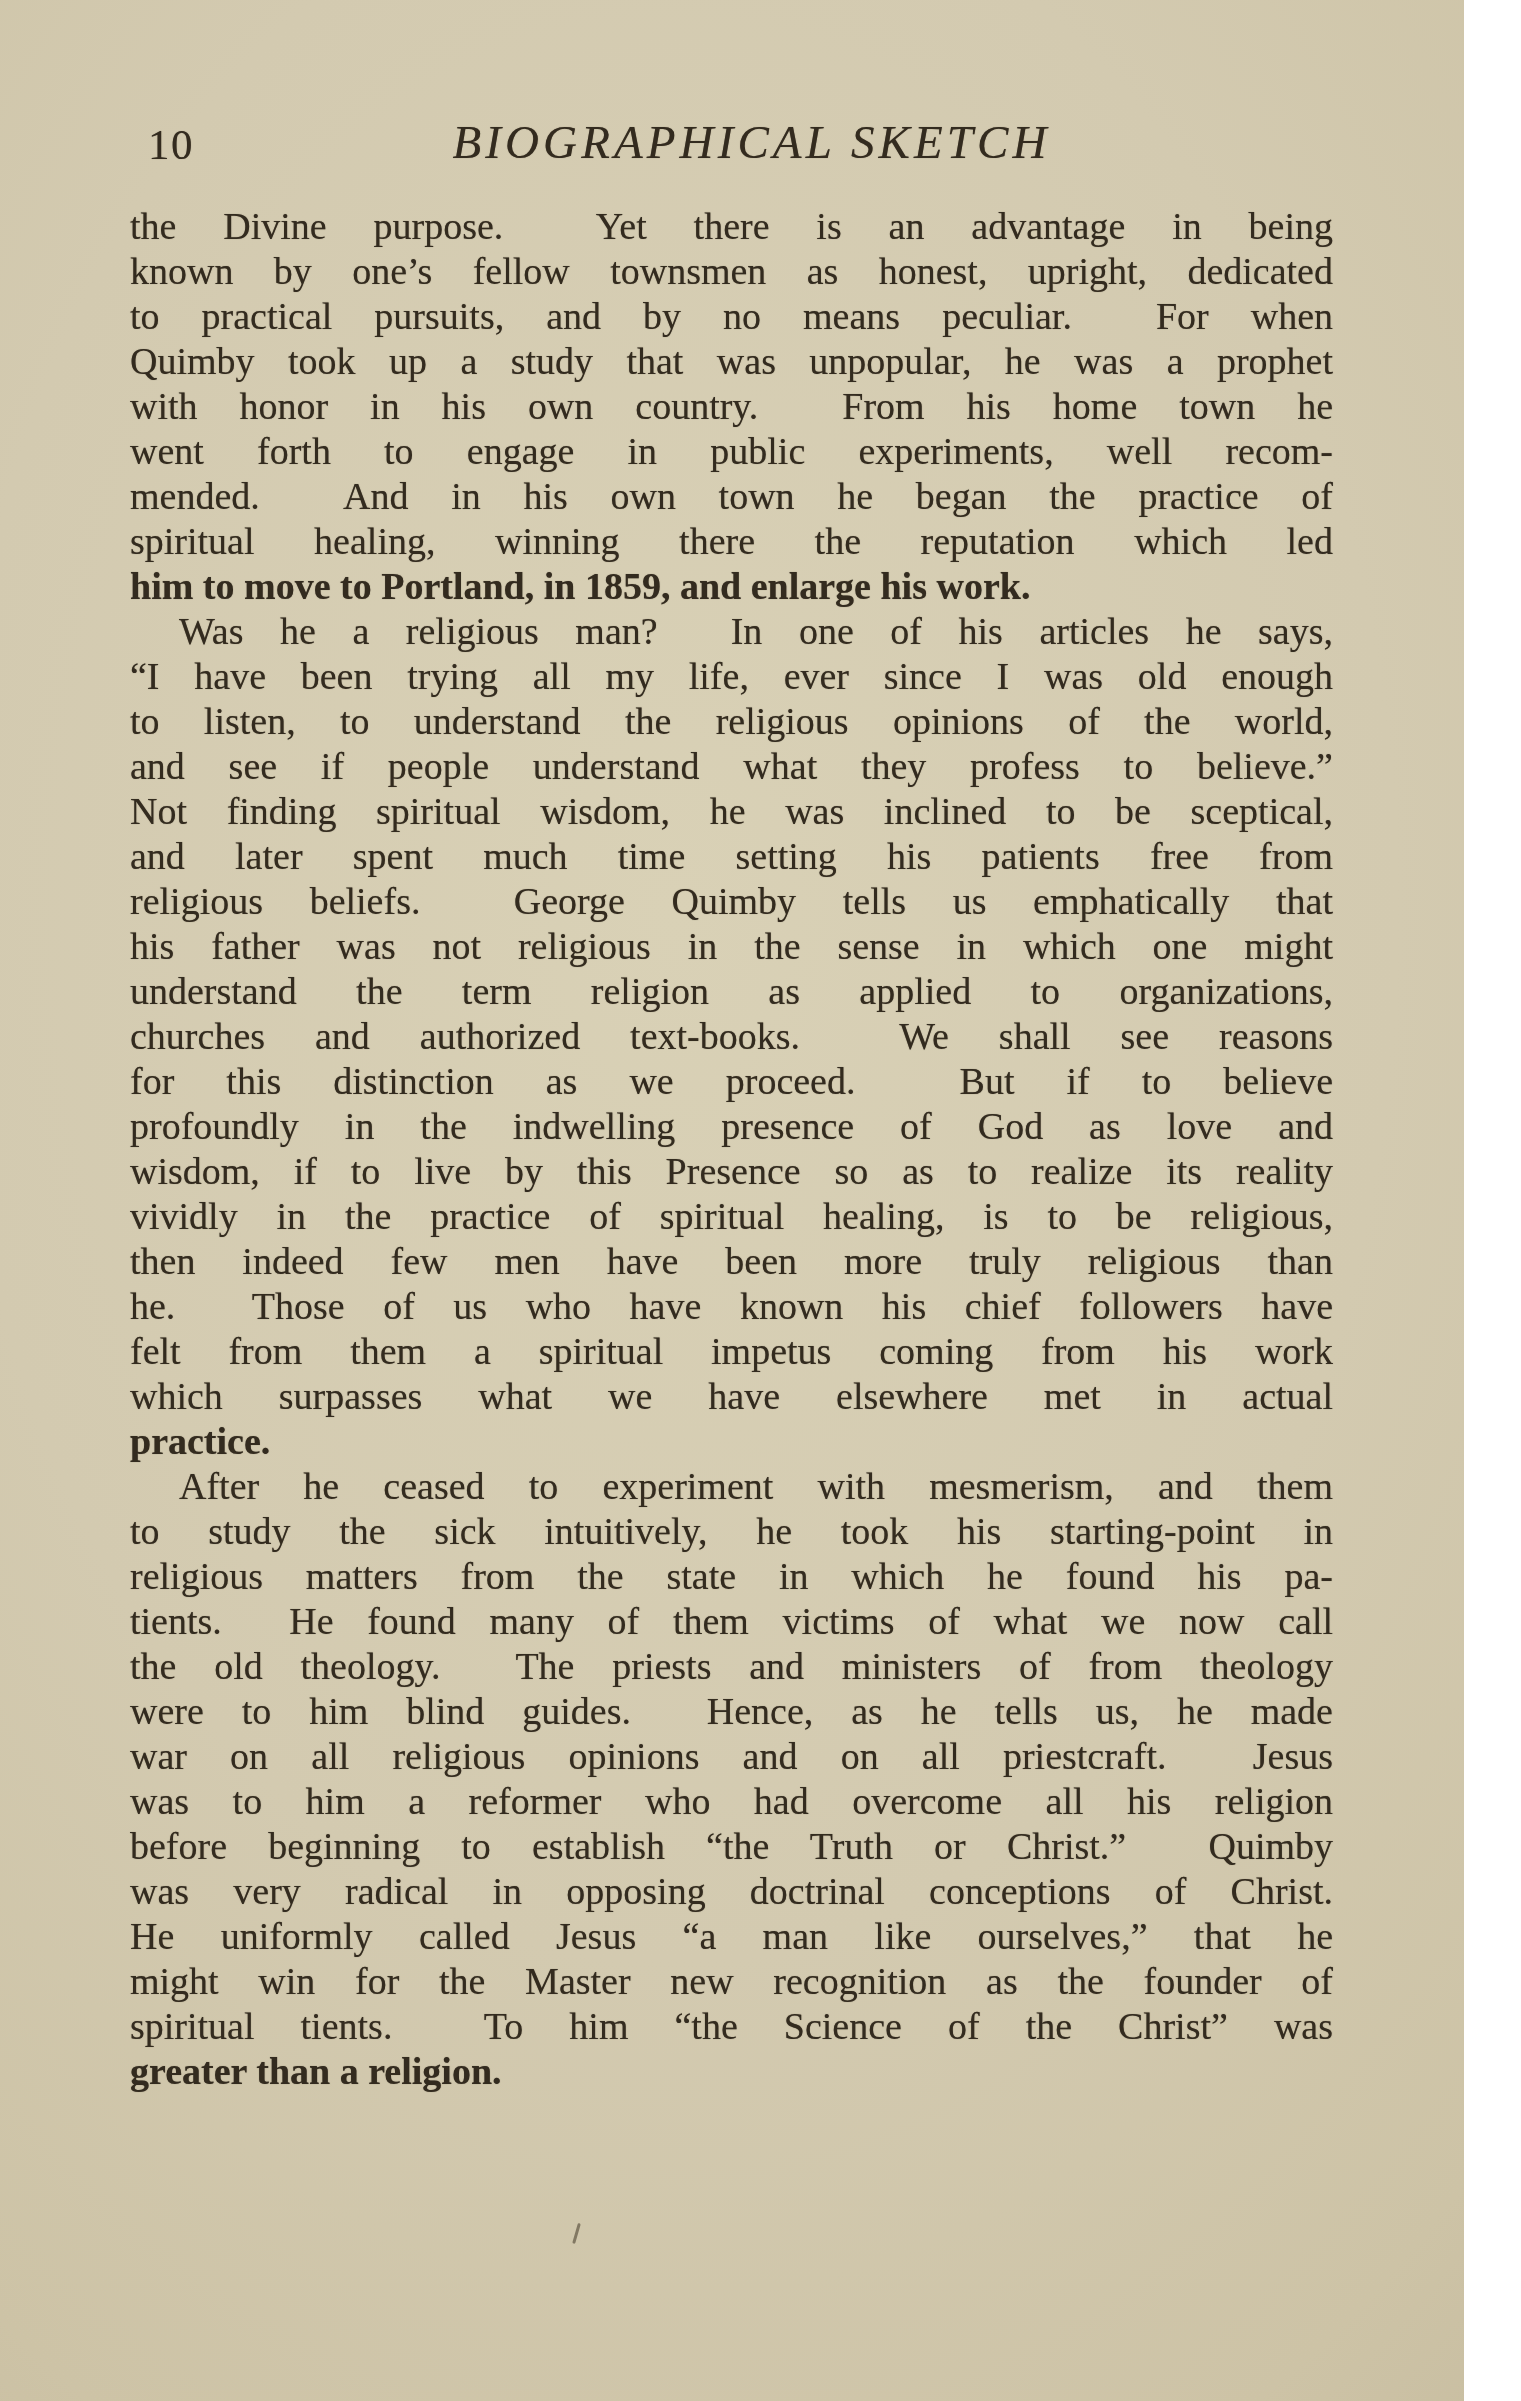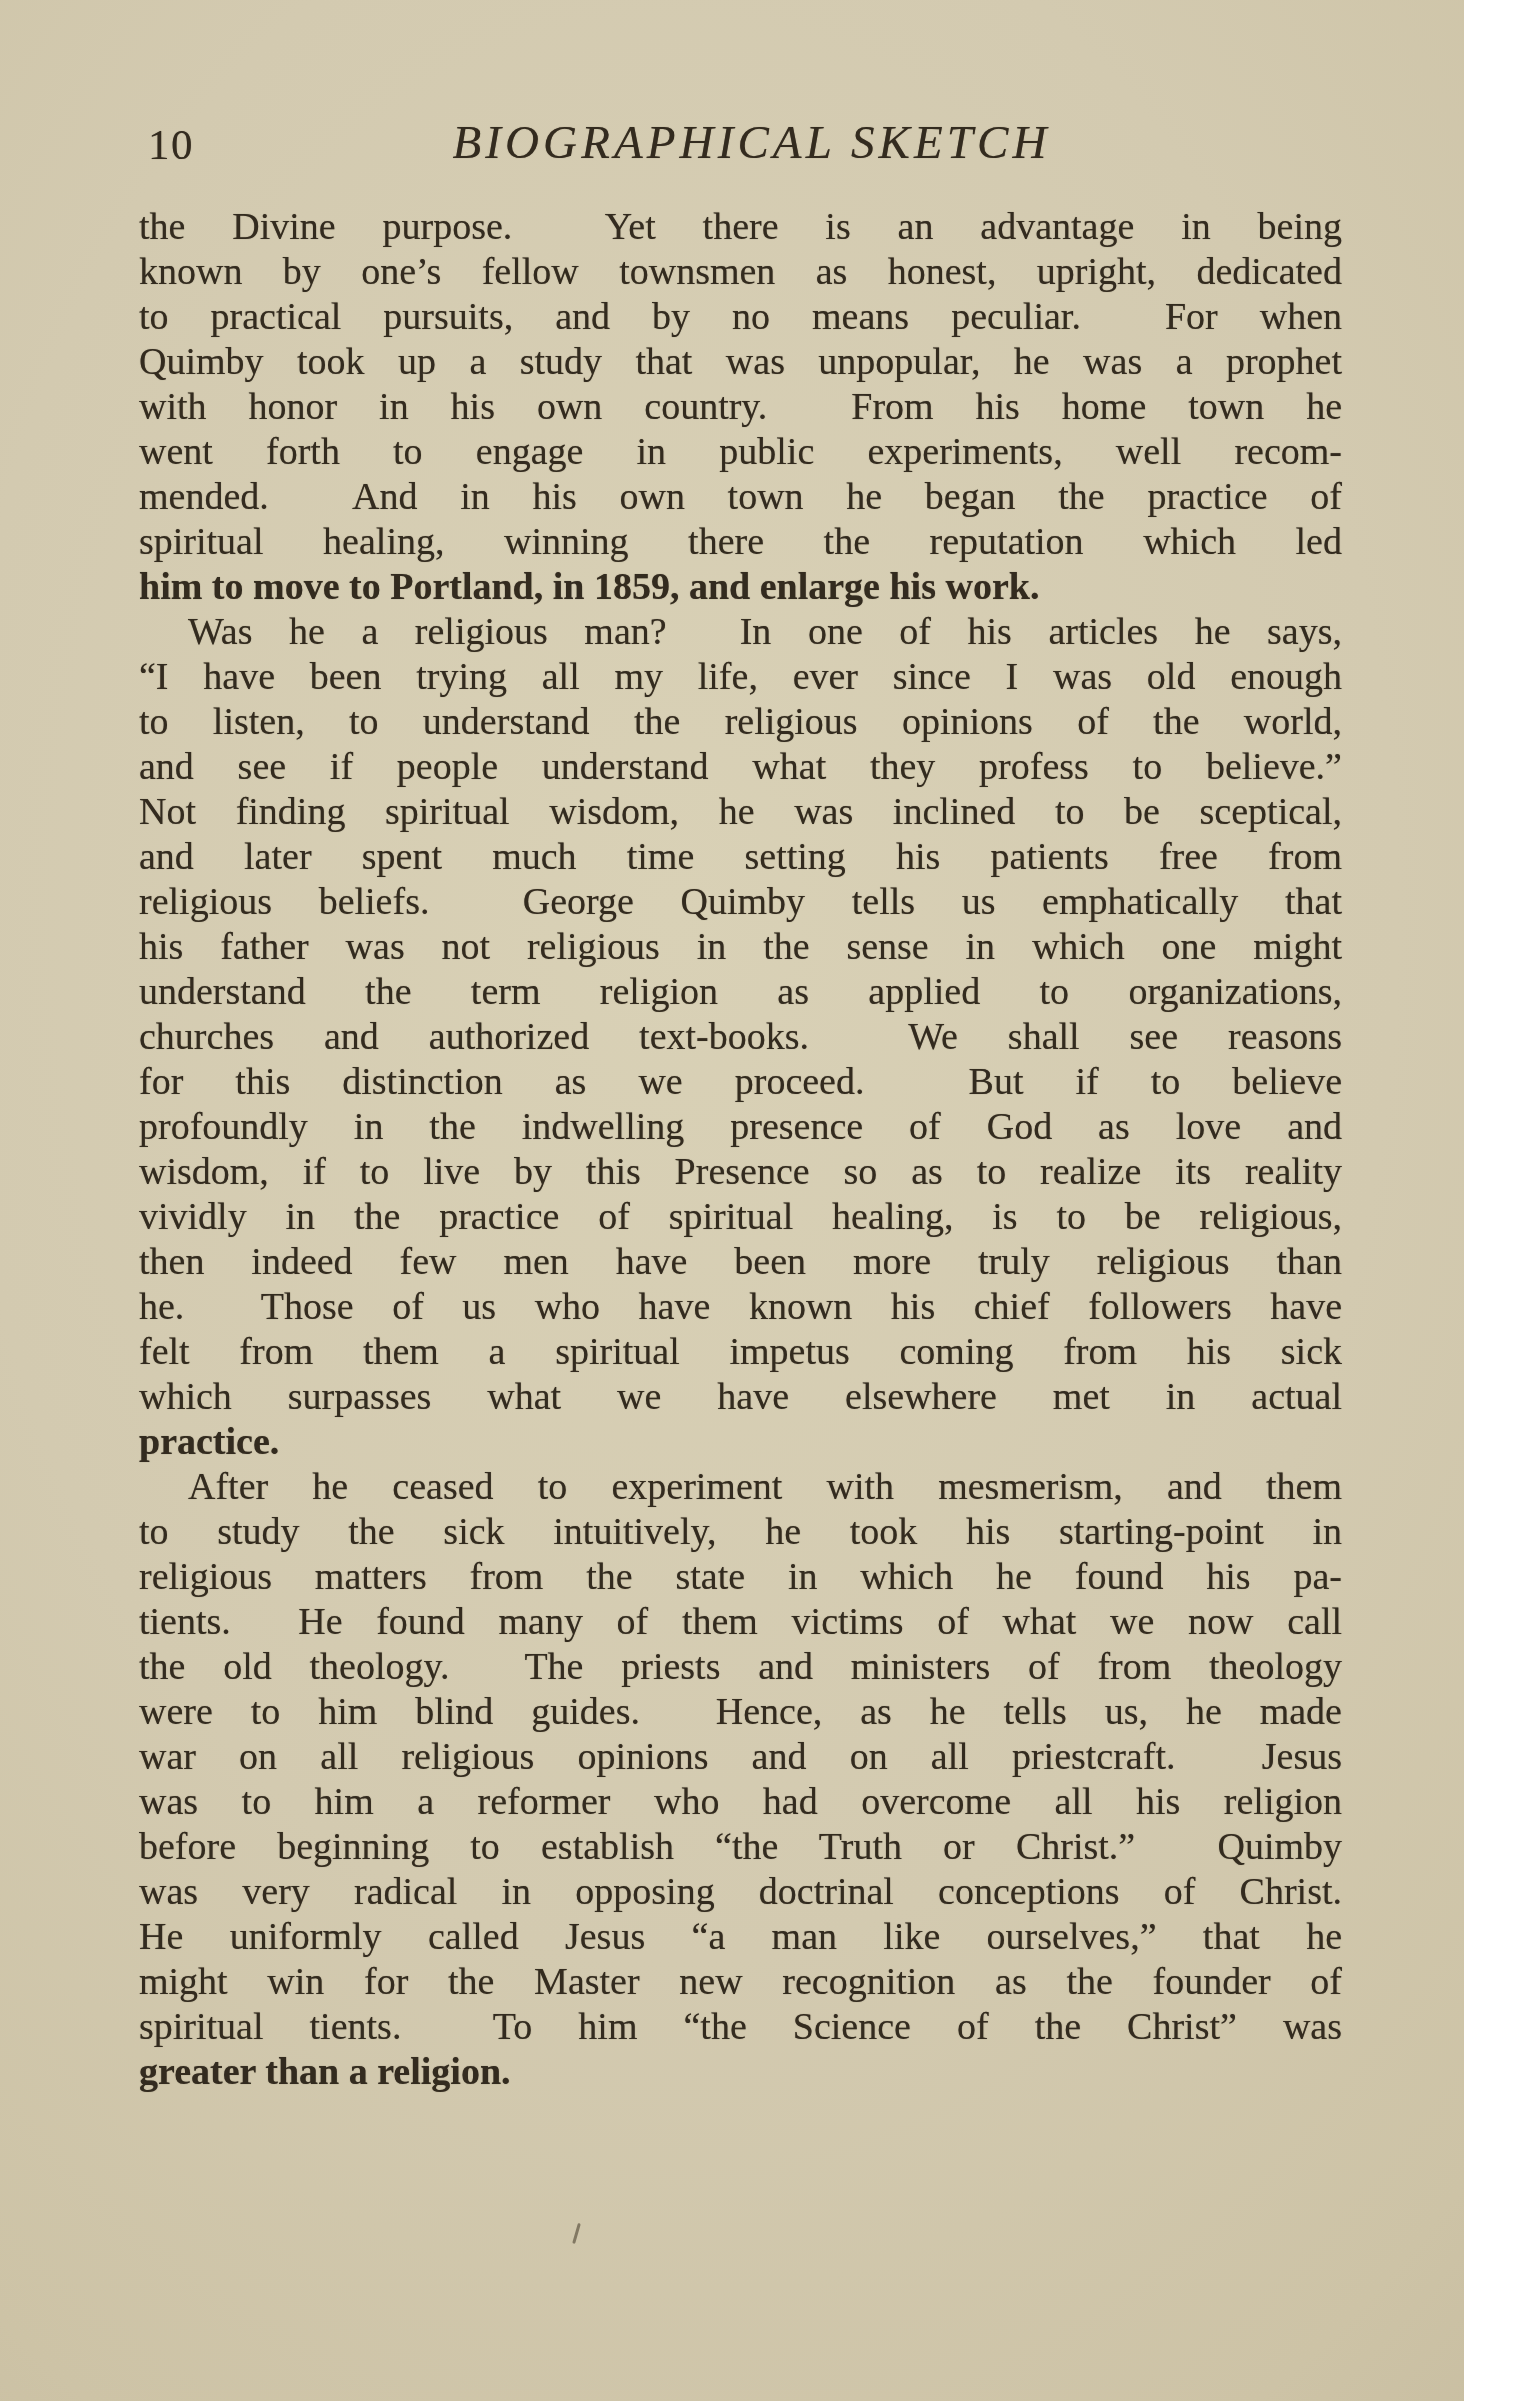--- a/index.html
+++ b/index.html
@@ -41,21 +41,21 @@
     text-align:center;
     font-style:italic;
     font-size:47px;
     line-height:1;
     letter-spacing:4.1px;
     white-space:nowrap;
     text-shadow:0 0 0.8px rgba(40,30,15,.55);
   }
   .page-body{
     position:absolute;
-    left:139px;
+    left:130px;
     top:204px;
     width:1203px;
   }
   .line{
     font-size:38px;
     line-height:45px;
     height:45px;
     text-align:justify;
     text-align-last:justify;
     -moz-text-align-last:justify;
@@ -117,21 +117,21 @@
       <div class="line">religious beliefs.  George Quimby tells us emphatically that</div>
       <div class="line">his father was not religious in the sense in which one might</div>
       <div class="line">understand the term religion as applied to organizations,</div>
       <div class="line">churches and authorized text-books.  We shall see reasons</div>
       <div class="line">for this distinction as we proceed.  But if to believe</div>
       <div class="line">profoundly in the indwelling presence of God as love and</div>
       <div class="line">wisdom, if to live by this Presence so as to realize its reality</div>
       <div class="line">vividly in the practice of spiritual healing, is to be religious,</div>
       <div class="line">then indeed few men have been more truly religious than</div>
       <div class="line">he.  Those of us who have known his chief followers have</div>
-      <div class="line">felt from them a spiritual impetus coming from his sick</div>
+      <div class="line">felt from them a spiritual impetus coming from his work</div>
       <div class="line">which surpasses what we have elsewhere met in actual</div>
       <div class="line end">practice.</div>
     </div>
 
     <div>
       <div class="line indent">After he ceased to experiment with mesmerism, and them</div>
       <div class="line">to study the sick intuitively, he took his starting-point in</div>
       <div class="line">religious matters from the state in which he found his pa-</div>
       <div class="line">tients.  He found many of them victims of what we now call</div>
       <div class="line">the old theology.  The priests and ministers of from theology</div>

